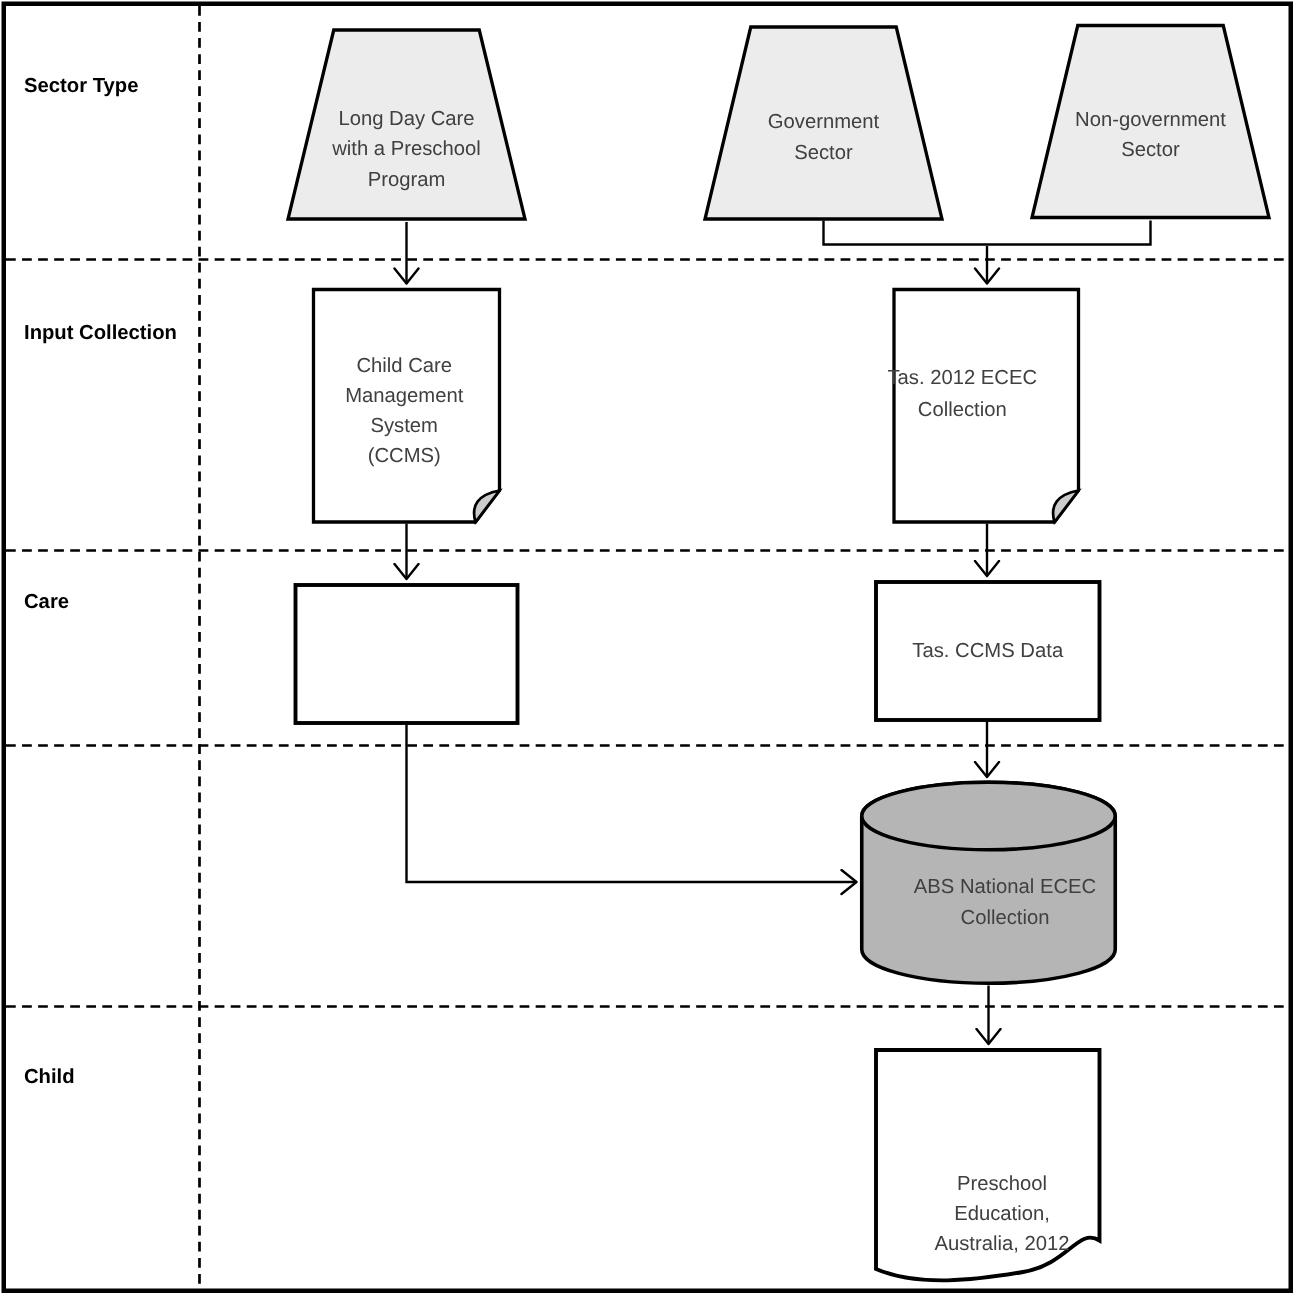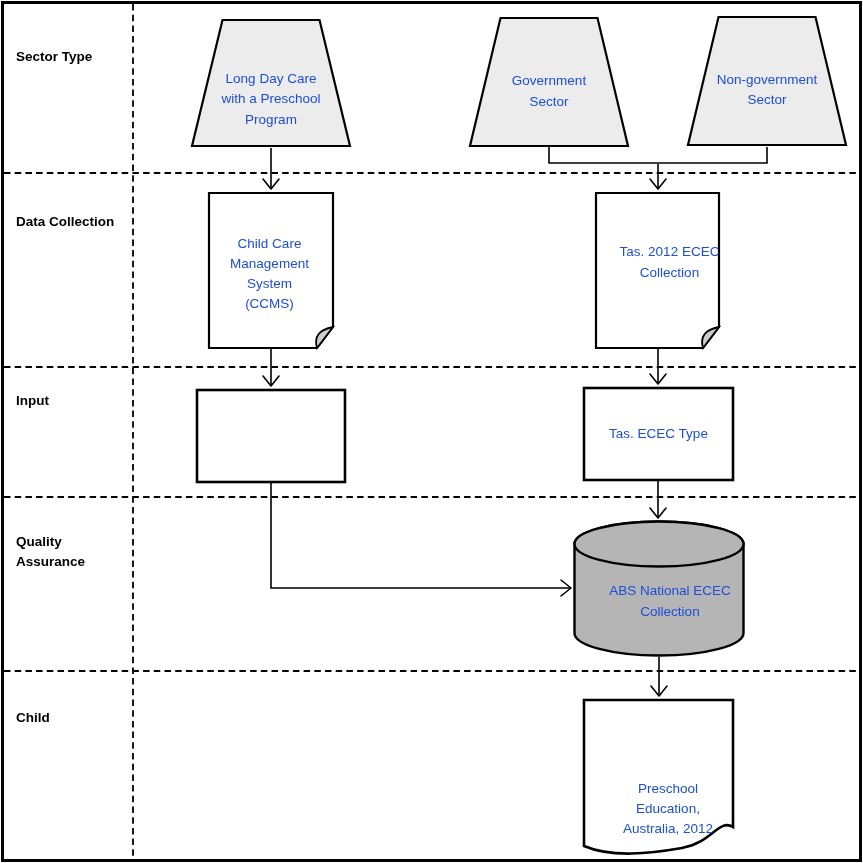--- a/index.html
+++ b/index.html
@@ -26,21 +26,21 @@
   }
   .node-text {
     position: absolute;
     display: flex;
     align-items: center;
     justify-content: center;
     text-align: center;
     white-space: pre-line;
     font-size: 13.5px;
     line-height: 1.5;
-    color: #1d4ed8;
+    color: #404040;
   }
 </style>
 </head>
 <body>
 
 <div class="canvas">
 
   <svg width="863" height="863" viewBox="0 0 863 863">
     <defs>
       <marker id="arrowhead" markerUnits="userSpaceOnUse" markerWidth="24" markerHeight="24" refX="11" refY="9" orient="auto">
@@ -90,38 +90,37 @@
 
     <g stroke="#000" stroke-width="2.4">
       <path d="M574.5,544 L574.5,633 A84.5,22.5 0 0 0 743.5,633 L743.5,544 A84.5,22.5 0 0 0 574.5,544 Z" fill="#b5b5b5"></path>
       <ellipse cx="659" cy="544" rx="84.5" ry="22.5" fill="#b5b5b5"></ellipse>
     </g>
 
     <path d="M584,700 L733,700 L733,827 C719,818 712,843 682,848 C650,853.5 612,858 584,846 Z" fill="#ffffff" stroke="#000" stroke-width="2.6"></path>
   </svg>
 
   <div class="row-label" style="top:47px">Sector Type</div>
-  <div class="row-label" style="top:212px">Data Collection</div>
-  <div class="row-label" style="top:391px">Input</div>
-  <div class="row-label" style="top:532px">Quality Assurance</div>
+  <div class="row-label" style="top:212px">Input Collection</div>
+  <div class="row-label" style="top:391px">Care</div>
   <div class="row-label" style="top:708px">Child</div>
 
   <div class="node-text" style="left:192px; top:40px;  width:158px; height:119px">Long Day Care
 with a Preschool
 Program</div>
   <div class="node-text" style="left:470px; top:30px;  width:158px; height:123px">Government
 Sector</div>
   <div class="node-text" style="left:688px; top:29px;  width:158px; height:122px">Non-government
 Sector</div>
   <div class="node-text" style="left:209px; top:198px; width:121px; height:152px">Child Care
 Management
 System
 (CCMS)</div>
-  <div class="node-text" style="left:608px; top:193px; width:123px; height:139px">Tas. 2012 ECEC
+  <div class="node-text" style="left:580px; top:193px; width:123px; height:139px">Tas. 2012 ECEC
 Collection</div>
-  <div class="node-text" style="left:584px; top:388px; width:149px; height:92px">Tas. ECEC Type</div>
+  <div class="node-text" style="left:584px; top:388px; width:149px; height:92px">Tas. CCMS Data</div>
   <div class="node-text" style="left:575px; top:544px; width:190px; height:115px">ABS National ECEC
 Collection</div>
   <div class="node-text" style="left:584px; top:745px; width:168px; height:128px">Preschool
 Education,
 Australia, 2012</div>
 
 </div>
 
 </body></html>

